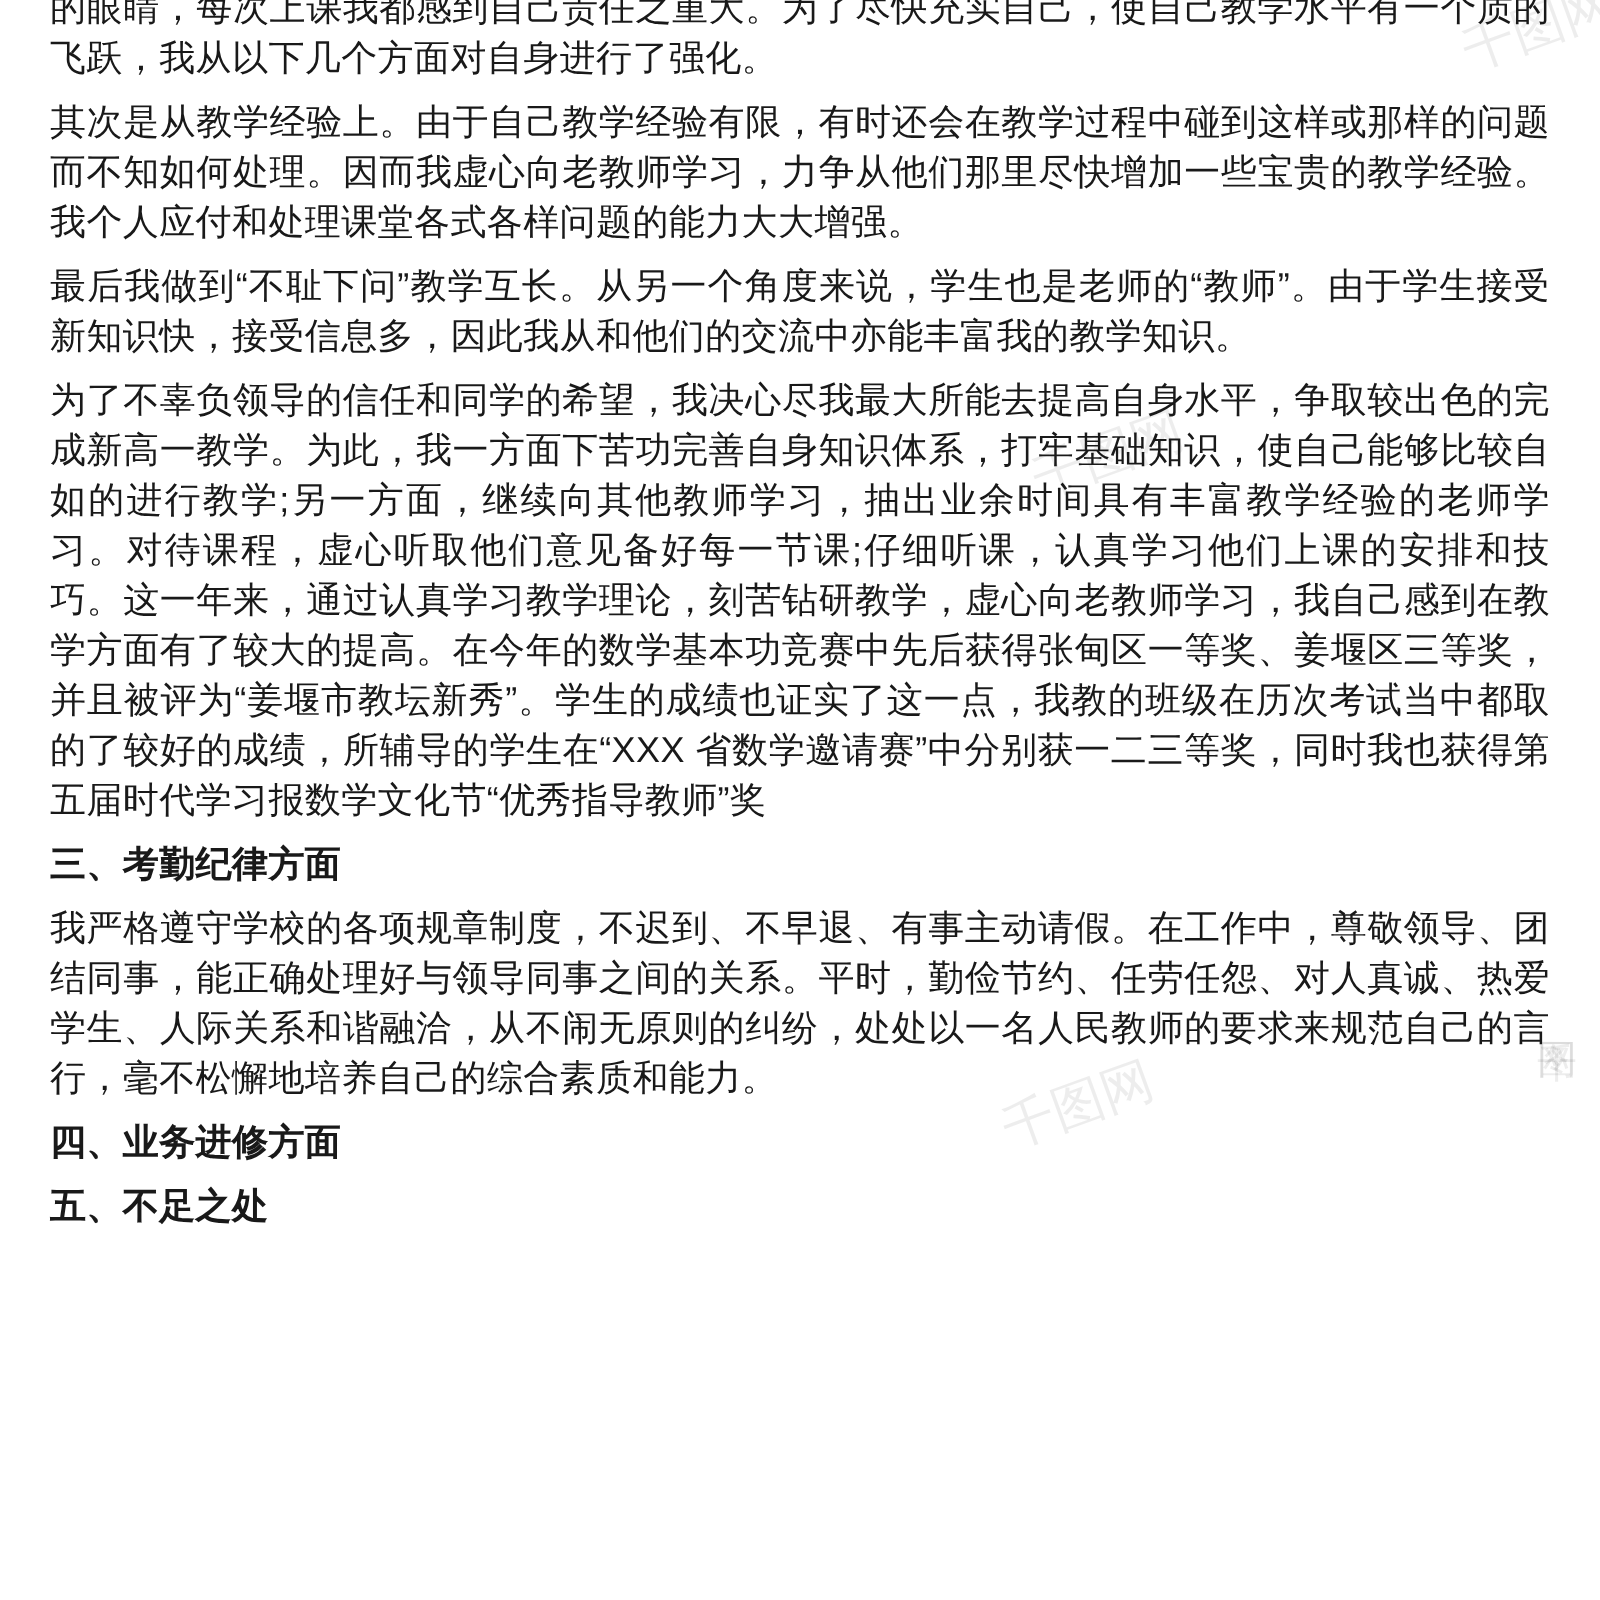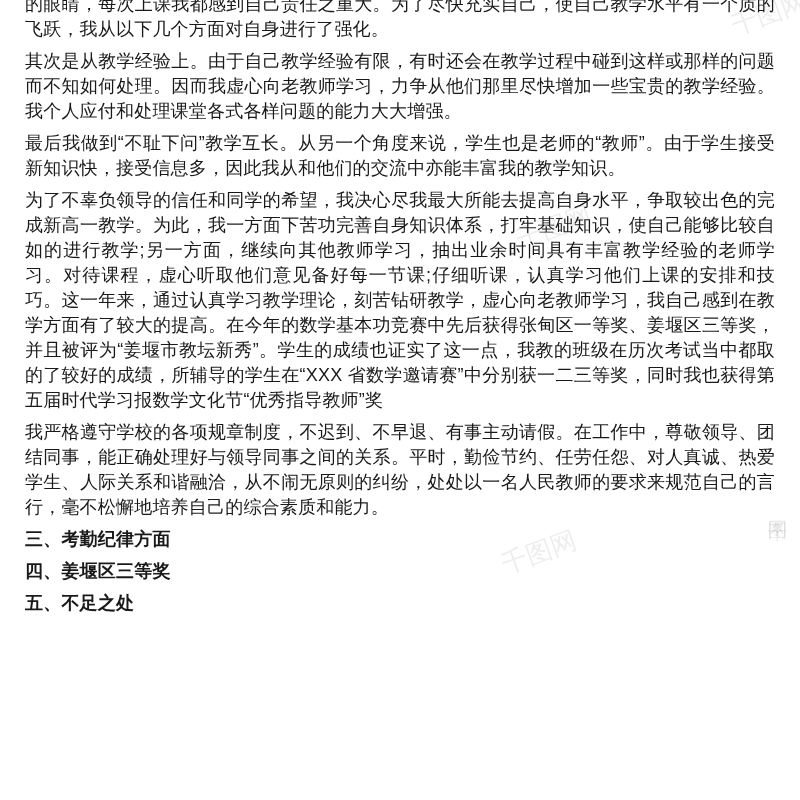--- a/index.html
+++ b/index.html
@@ -61,17 +61,17 @@
     <span class="watermark" style="left: 500px; top: 535px;">千图网</span>
     <span class="watermark" style="left: 730px; top: -4px;">千图网</span>
     <span class="watermark vertical" style="left: 765px; top: 505px;">千图网</span>
   </div>
 
 <div class="doc">
     <p class="para">的眼睛，每次上课我都感到自己责任之重大。为了尽快充实自己，使自己教学水平有一个质的飞跃，我从以下几个方面对自身进行了强化。</p>
     <p class="para">其次是从教学经验上。由于自己教学经验有限，有时还会在教学过程中碰到这样或那样的问题而不知如何处理。因而我虚心向老教师学习，力争从他们那里尽快增加一些宝贵的教学经验。我个人应付和处理课堂各式各样问题的能力大大增强。</p>
     <p class="para">最后我做到“不耻下问”教学互长。从另一个角度来说，学生也是老师的“教师”。由于学生接受新知识快，接受信息多，因此我从和他们的交流中亦能丰富我的教学知识。</p>
     <p class="para">为了不辜负领导的信任和同学的希望，我决心尽我最大所能去提高自身水平，争取较出色的完成新高一教学。为此，我一方面下苦功完善自身知识体系，打牢基础知识，使自己能够比较自如的进行教学;另一方面，继续向其他教师学习，抽出业余时间具有丰富教学经验的老师学习。对待课程，虚心听取他们意见备好每一节课;仔细听课，认真学习他们上课的安排和技巧。这一年来，通过认真学习教学理论，刻苦钻研教学，虚心向老教师学习，我自己感到在教学方面有了较大的提高。在今年的数学基本功竞赛中先后获得张甸区一等奖、姜堰区三等奖，并且被评为“姜堰市教坛新秀”。学生的成绩也证实了这一点，我教的班级在历次考试当中都取的了较好的成绩，所辅导的学生在“XXX 省数学邀请赛”中分别获一二三等奖，同时我也获得第五届时代学习报数学文化节“优秀指导教师”奖</p>
+    <p class="para heading"> 三、考勤纪律方面</p>
     <p class="para">我严格遵守学校的各项规章制度，不迟到、不早退、有事主动请假。在工作中，尊敬领导、团结同事，能正确处理好与领导同事之间的关系。平时，勤俭节约、任劳任怨、对人真诚、热爱学生、人际关系和谐融洽，从不闹无原则的纠纷，处处以一名人民教师的要求来规范自己的言行，毫不松懈地培养自己的综合素质和能力。</p>
-    <p class="para heading"> 三、考勤纪律方面</p>
-    <p class="para heading">四、姜堰区三等奖</p>
+    <p class="para heading">四、业务进修方面</p>
     <p class="para heading">五、不足之处</p>
   </div>
 
 </body></html>

